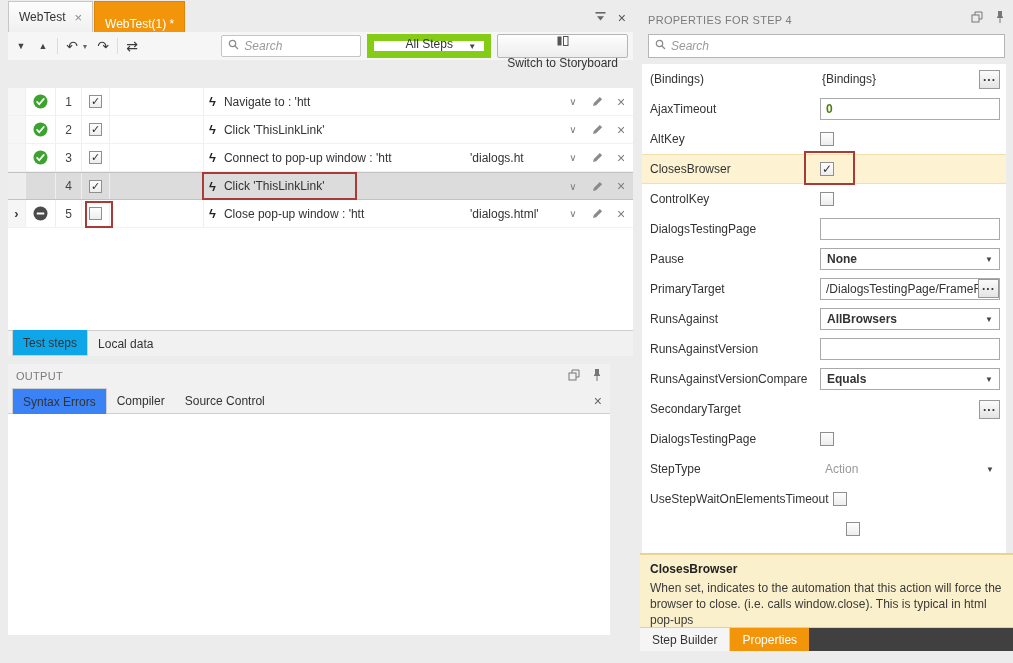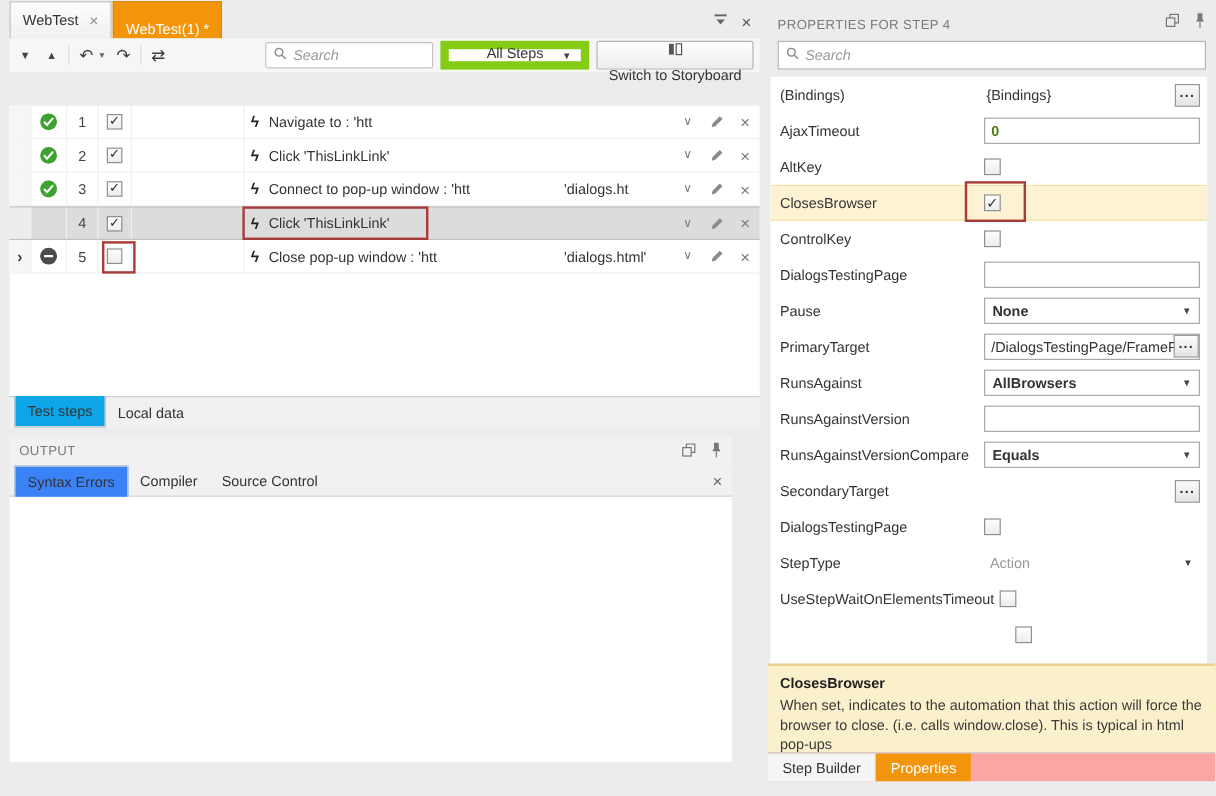--- a/index.html
+++ b/index.html
@@ -107,21 +107,21 @@
   .dots { width:21px; height:19px; border:1px solid #989898; background:linear-gradient(#fbfbfb,#e4e4e4);
           font-weight:bold; letter-spacing:1px; display:flex; align-items:center; justify-content:center;
           padding-bottom:5px; color:#333; margin-left:auto; flex:none; }
   .dots.over { position:absolute; right:1px; top:1px; margin-left:0; }
 
   .props-desc { position:absolute; left:640px; top:553px; width:373px; height:74px; background:#fbf0cc;
                 border-top:2px solid #e9d38f; padding:7px 10px; }
   .props-desc h4 { font-size:12px; color:#222; margin-bottom:4px; }
   .props-desc p { font-size:12px; line-height:1.35; color:#3a3a3a; }
 
-  .props-tabs { position:absolute; left:640px; top:627px; width:373px; height:24px; background:#fca5a5;
+  .props-tabs { position:absolute; left:640px; top:627px; width:373px; height:24px; background:#404040;
                 border-top:1px solid #cfcfcf; display:flex; }
   .ptab { padding:0 12px; display:flex; align-items:center; color:#333; background:#f5f5f5;
           border-right:1px solid #d2d2d2; }
   .ptab.active { background:#f2950a; color:#fff; border-right:none; }
 
   
   .anno { position:absolute; border:2px solid #a83a38; z-index:40; pointer-events:none; }
 </style>
 </head>
 <body>

